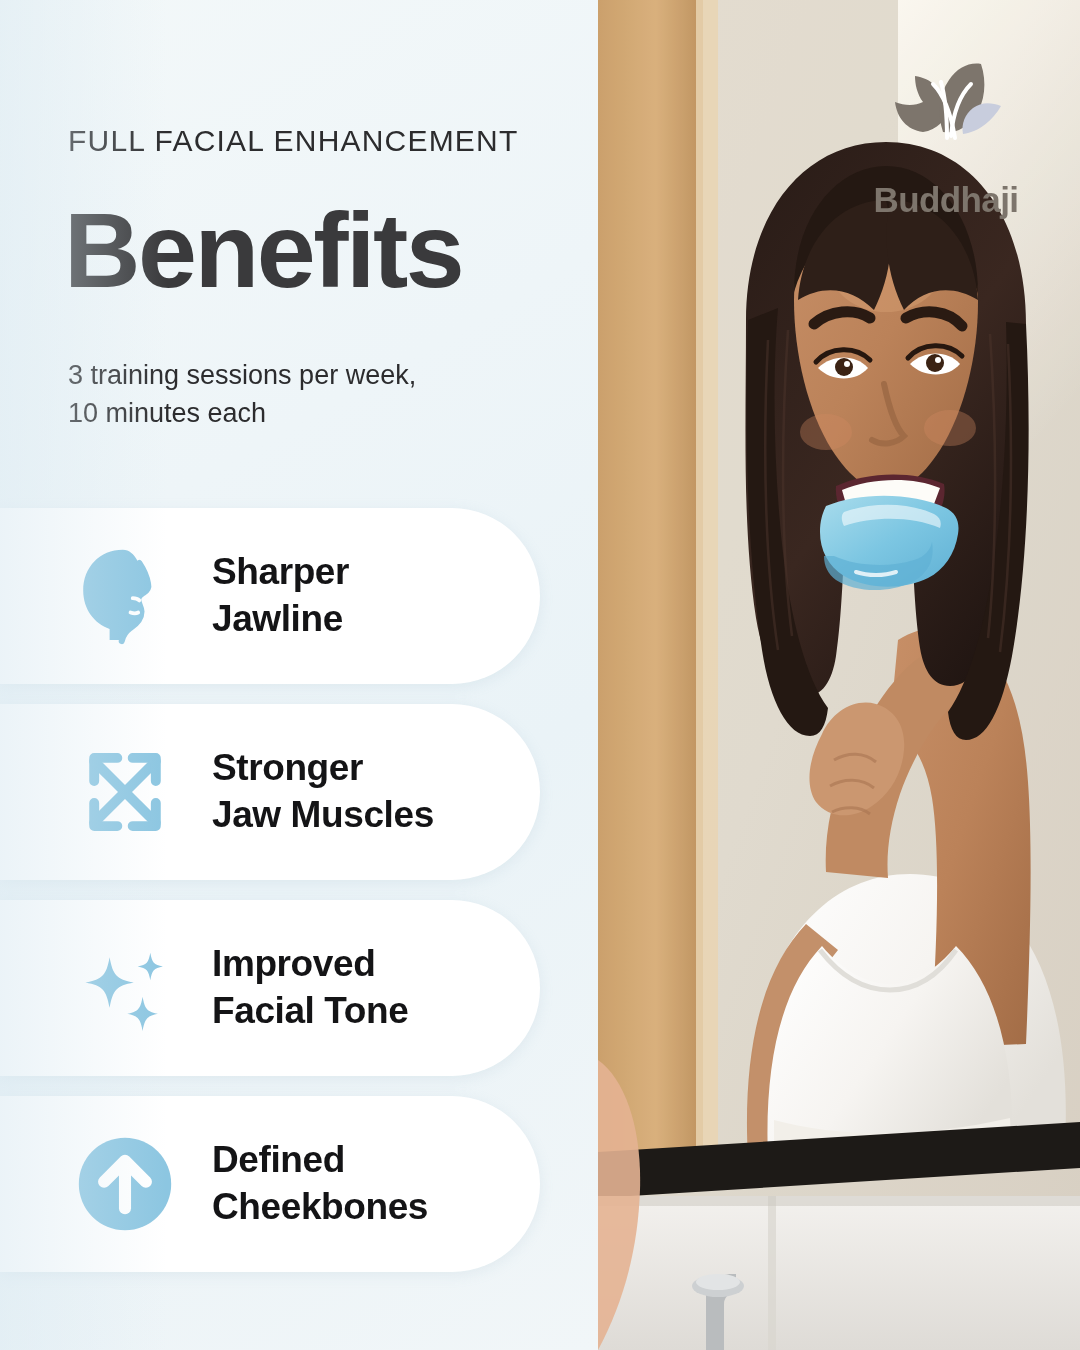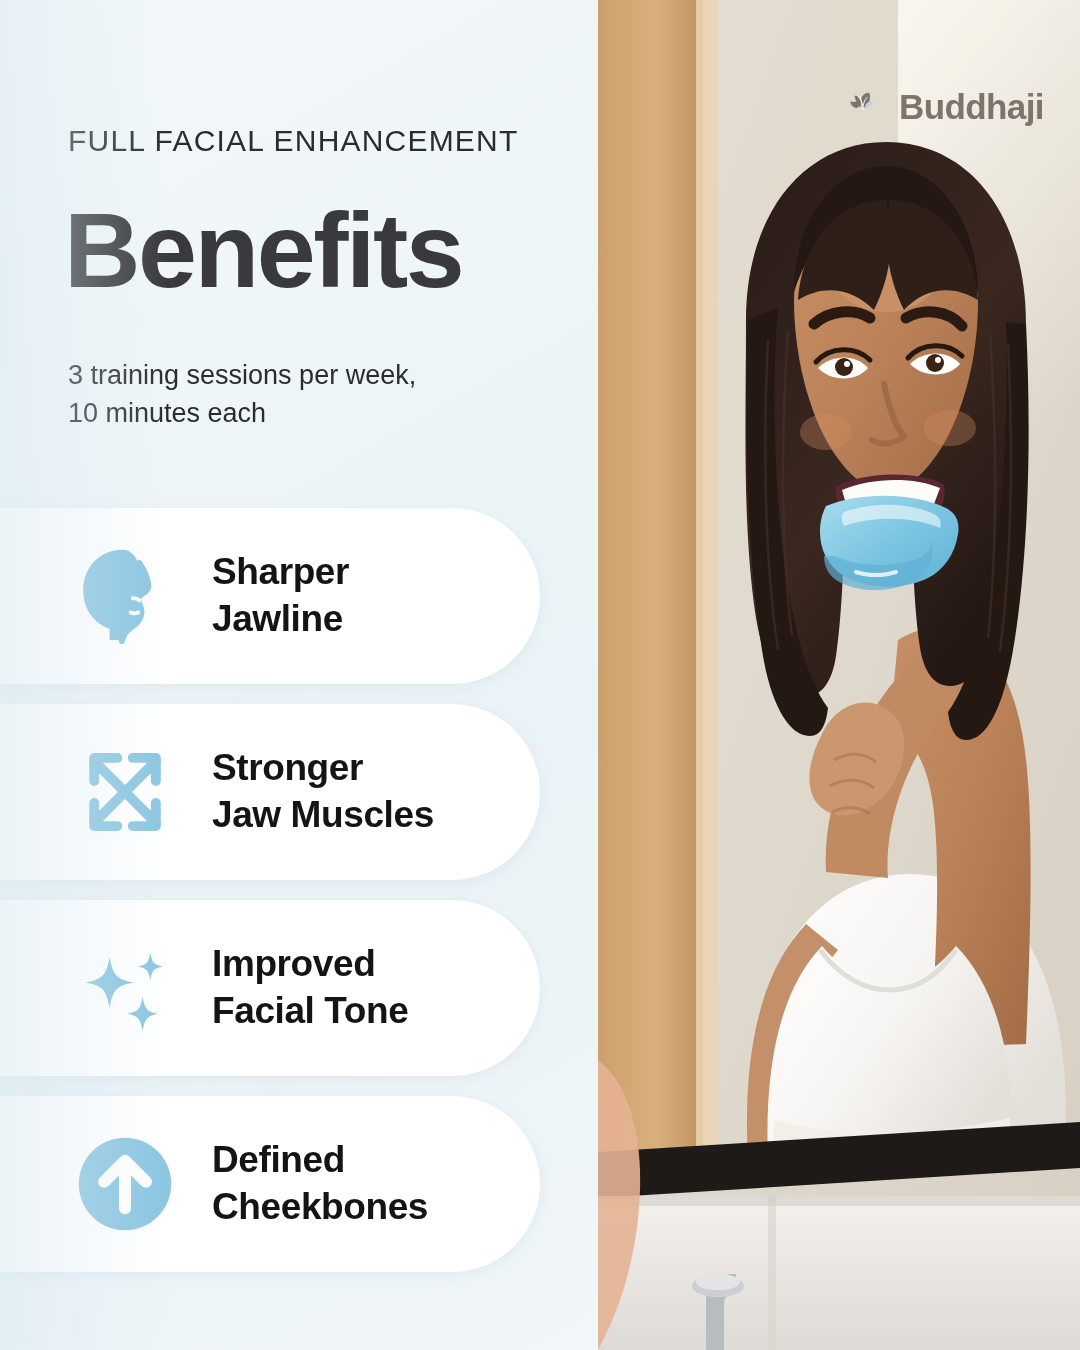--- a/index.html
+++ b/index.html
@@ -101,21 +101,21 @@
     overflow:hidden;
     background:#ddd6cb;
   }
   .photo-svg { position:absolute; inset:0; width:482px; height:1350px; display:block; }
 
   .logo {
     position:absolute;
     right:36px; top:58px;
     width:196px;
     display:flex;
-    flex-direction:row;
+    flex-direction:column;
     align-items:center;
     z-index:5;
     gap:24px;
   }
   .logo-mark { width:122px; height:86px; }
   .logo-text {
     margin-top:12px;
     font-size:35px;
     font-weight:700;
     letter-spacing:-.6px;

